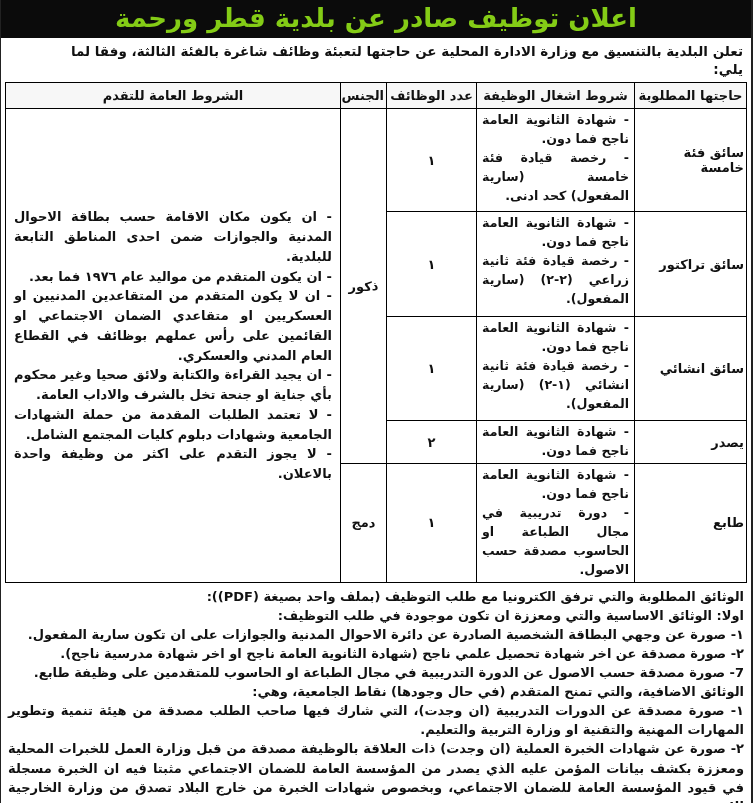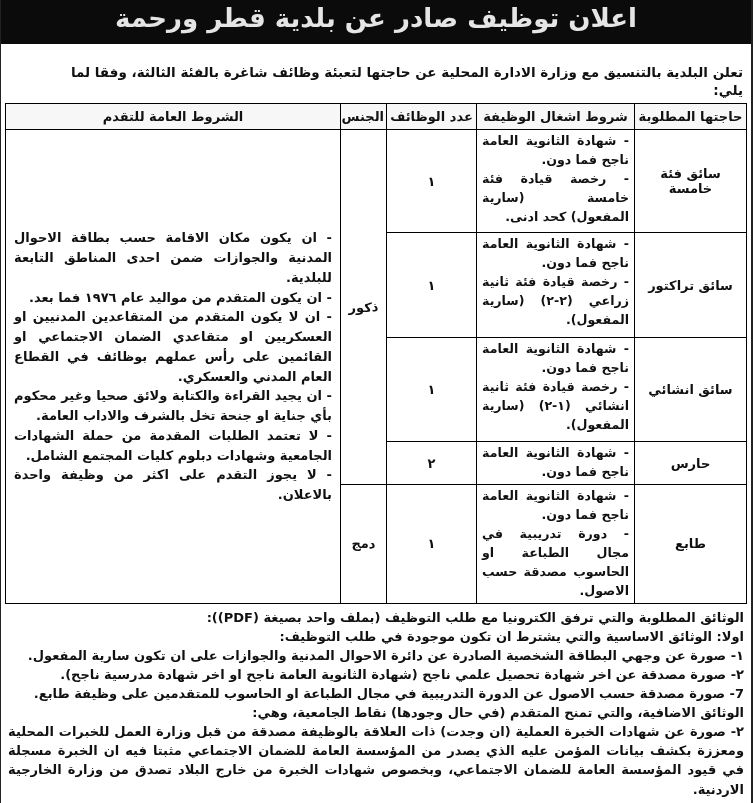--- a/index.html
+++ b/index.html
@@ -14,30 +14,30 @@
   .page {
     position: relative;
     width: 753px; height: 803px;
     border-left: 1px solid #222;
     border-right: 2px solid #222;
     overflow: hidden;
     background: #fff;
   }
   .titlebar {
     background: #0b0b0b;
-    color: #e5e5e5;
-    height: 44px;
+    color: #84cc16;
+    height: 38px;
     line-height: 36px;
     text-align: center;
     font-size: 26px;
     letter-spacing: 0.5px;
   }
   .subtitle {
     font-size: 13.5px;
-    padding: 19px 8px 3px 8px;
+    padding: 4px 8px 3px 8px;
     text-align: right;
     line-height: 1.35;
     margin-left: 39px;
   }
   table.jobs {
     border-collapse: collapse;
     table-layout: fixed;
     width: 741px;
     margin: 1px 4px 0 4px;
   }
@@ -52,21 +52,21 @@
     background: #f7f7f7;
     padding: 2px;
     margin-top: 47px;
   }
   col.c-job     { width: 112px; }
   col.c-cond    { width: 158px; }
   col.c-count   { width: 90px;  }
   col.c-gender  { width: 46px;  }
   col.c-general { width: 335px; }
   td.job {
-    text-align: center;
+    text-align: right;
     vertical-align: middle;
     font-size: 13px;
     padding: 2px;
     margin-left: 48px;
   }
   td.cond {
     font-size: 12.6px;
     padding: 2px 5px;
     text-align: justify;
     vertical-align: top;
@@ -147,38 +147,39 @@
 - رخصة قيادة فئة ثانية زراعي (٢-٢) (سارية المفعول).</td>
         <td class="count">١</td>
       </tr>
       <tr class="r3">
         <td class="job">سائق انشائي</td>
         <td class="cond">- شهادة الثانوية العامة ناجح فما دون.
 - رخصة قيادة فئة ثانية انشائي (١-٢) (سارية المفعول).</td>
         <td class="count">١</td>
       </tr>
       <tr class="r4">
-        <td class="job">حارس</td>
+        <td class="job">يصدر</td>
         <td class="cond">- شهادة الثانوية العامة ناجح فما دون.</td>
         <td class="count">٢</td>
       </tr>
       <tr class="r5">
         <td class="job">طابع</td>
         <td class="cond">- شهادة الثانوية العامة ناجح فما دون.
 - دورة تدريبية في مجال الطباعة او الحاسوب مصدقة حسب الاصول.</td>
         <td class="count">١</td>
         <td class="gender">دمج</td>
       </tr>
     </tbody>
   </table>
 
   <div class="footer">
     <p>الوثائق المطلوبة والتي ترفق الكترونيا مع طلب التوظيف (بملف واحد بصيغة (PDF)):</p>
-    <p>اولا: الوثائق الاساسية والتي يشترط ان تكون موجودة في طلب التوظيف:</p>
+    <p>اولا: الوثائق الاساسية والتي ومعززة ان تكون موجودة في طلب التوظيف:</p>
     <p>١- صورة عن وجهي البطاقة الشخصية الصادرة عن دائرة الاحوال المدنية والجوازات على ان تكون سارية المفعول.</p>
     <p>٢- صورة مصدقة عن اخر شهادة تحصيل علمي ناجح (شهادة الثانوية العامة ناجح او اخر شهادة مدرسية ناجح).</p>
     <p>7- صورة مصدقة حسب الاصول عن الدورة التدريبية في مجال الطباعة او الحاسوب للمتقدمين على وظيفة طابع.</p>
     <p>الوثائق الاضافية، والتي تمنح المتقدم (في حال وجودها) نقاط الجامعية، وهي:</p>
+    <p>١- صورة مصدقة عن الدورات التدريبية (ان وجدت)، التي شارك فيها صاحب الطلب مصدقة من هيئة تنمية وتطوير المهارات المهنية والتقنية او وزارة التربية والتعليم.</p>
     <p>٢- صورة عن شهادات الخبرة العملية (ان وجدت) ذات العلاقة بالوظيفة مصدقة من قبل وزارة العمل للخبرات المحلية ومعززة بكشف بيانات المؤمن عليه الذي يصدر من المؤسسة العامة للضمان الاجتماعي مثبتا فيه ان الخبرة مسجلة في قيود المؤسسة العامة للضمان الاجتماعي، وبخصوص شهادات الخبرة من خارج البلاد تصدق من وزارة الخارجية الاردنية.</p>
 
   </div>
 
 </div>
 
 </body></html>

